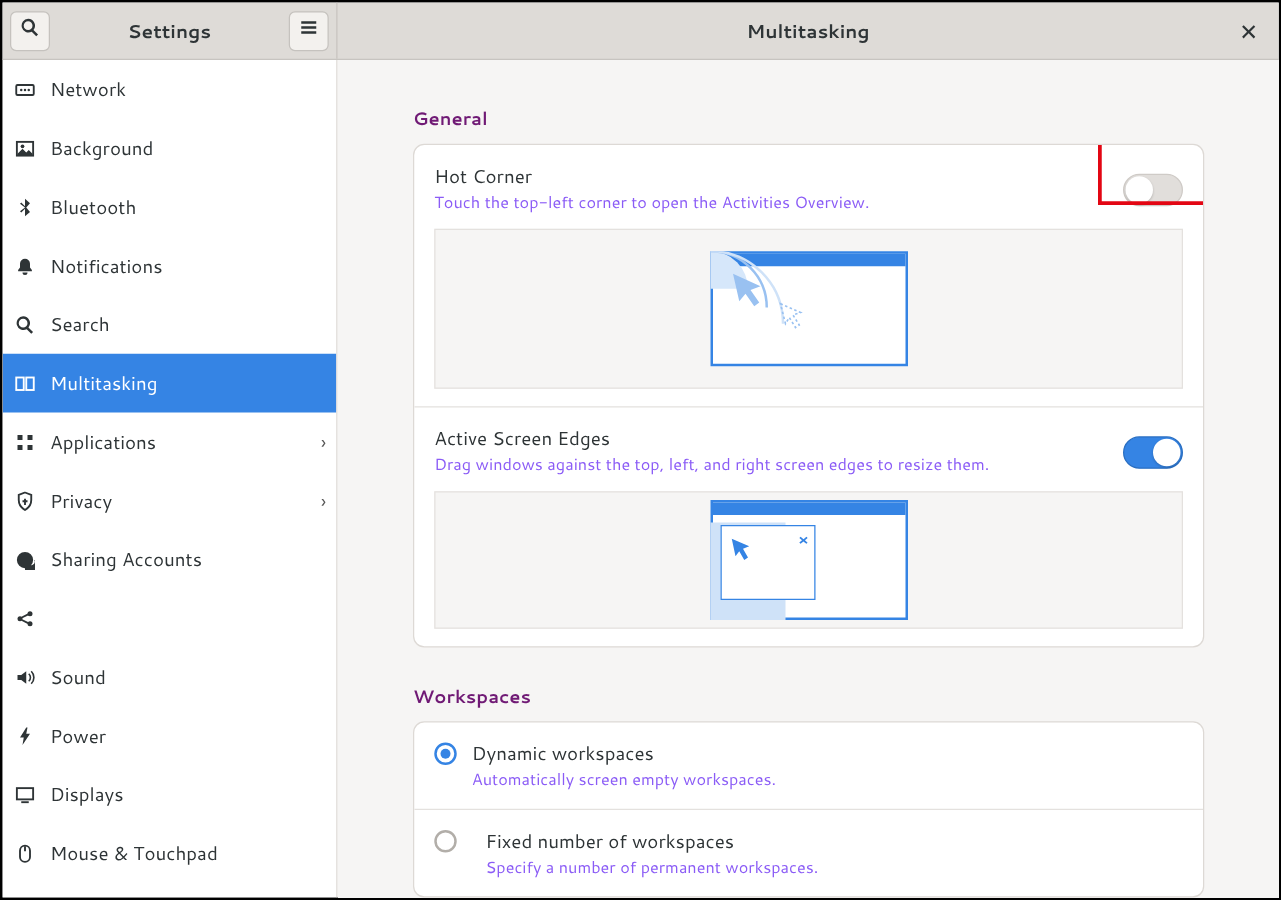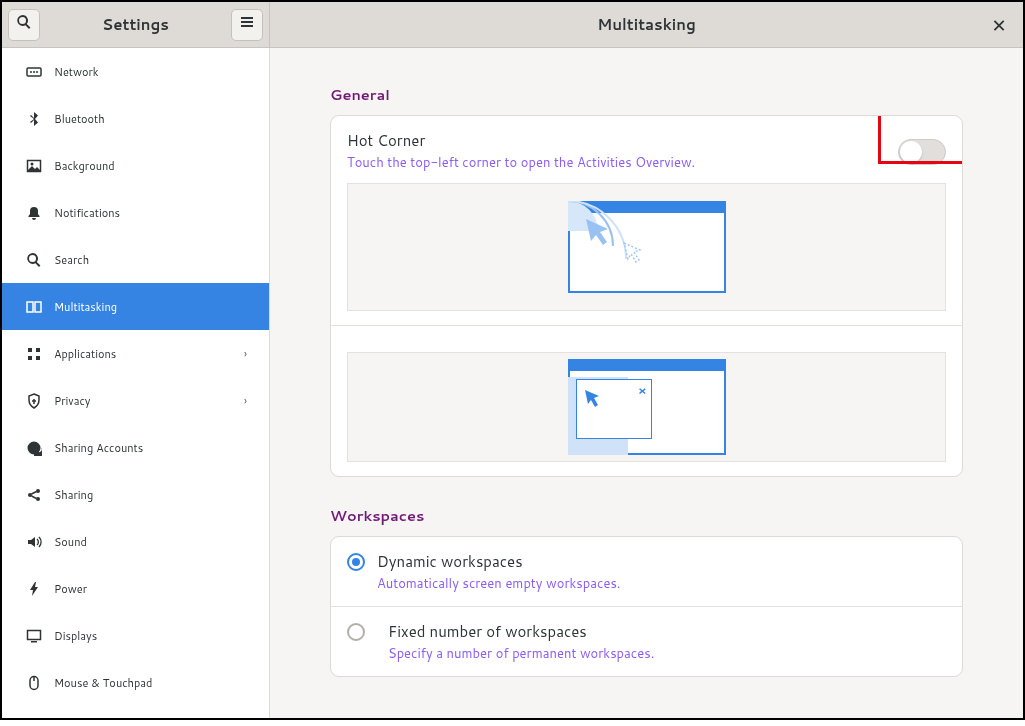--- a/index.html
+++ b/index.html
@@ -7,21 +7,21 @@
   .window { width: 1025px; height: 720px; border: 2px solid #000; display: flex; flex-direction: column; overflow: hidden; }
   .titlebar { height: 46px; background: #dedbd7; border-bottom: 1px solid #c7c4c0; display: flex; align-items: stretch; }
   .titlebar-left { width: 268px; display: flex; align-items: center; padding: 0 6px; border-right: 1px solid #c7c4c0; }
   .titlebar-right { flex: 1; display: flex; align-items: center; position: relative; }
   .hb-btn { width: 32px; height: 32px; border: 1px solid #c5c2be; border-radius: 5px; background: #f3f1ee; display: flex; align-items: center; justify-content: center; cursor: pointer; }
   .hb-btn svg { width: 16px; height: 16px; fill: #2e3436; }
   .title-text { flex: 1; text-align: center; font-weight: 700; font-size: 15px; }
   .close-btn { position: absolute; right: 10px; top: 50%; transform: translateY(-50%); width: 28px; height: 28px; display:flex; align-items:center; justify-content:center; cursor:pointer; font-size: 18px; color:#2e3436; }
   .body { flex: 1; display: flex; overflow: hidden; }
   .sidebar { width: 268px; background: #fff; border-right: 1px solid #ddd9d5; overflow-y: auto; }
-  .side-item { display: flex; align-items: center; height: 47px; padding: 0 22px; cursor: pointer; font-size: 11px; }
+  .side-item { display: flex; align-items: center; height: 47px; padding: 0 8px; cursor: pointer; font-size: 15px; }
   .side-item .icon { width: 20px; height: 20px; margin-right: 10px; display:flex; align-items:center; justify-content:center; }
   .side-item .icon svg { width: 16px; height: 16px; fill: #2e3436; }
   .side-item .label { flex: 1; }
   .side-item .chev { color: #555; }
   .side-item.active { background: #3584e4; color: #fff; }
   .side-item.active .icon svg { fill: #fff; }
   .content { flex: 1; background: #f6f5f4; overflow-y: auto; padding: 28px 60px 20px 60px; }
   .section-title { font-size: 14.5px; font-weight: 700; color: #701a75; margin-bottom: 10px; margin-top: 8px; }
   .card { background: #fff; border: 1px solid #ddd9d5; border-radius: 9px; overflow: hidden; }
   .row { padding: 14px 16px 14px 16px; border-bottom: 1px solid #e4e1de; position: relative; }
@@ -87,34 +87,34 @@
               <circle cx="5" cy="8" r="1"></circle>
               <circle cx="8" cy="8" r="1"></circle>
               <circle cx="11" cy="8" r="1"></circle>
             </svg>
           </span>
         <span class="label">Network</span>
       </div>
       <div class="side-item">
         <span class="icon">
             <svg viewBox="0 0 16 16">
-              <path d="M8 1l4 3.5L9 8l3 3.5L8 15V9L5 12l-1-1 4-3-4-3 1-1 3 3V1z"></path>
-            </svg>
-          </span>
-        <span class="label">Bluetooth</span>
-      </div>
-      <div class="side-item">
-        <span class="icon">
-            <svg viewBox="0 0 16 16">
               <rect x="1.5" y="2.5" width="13" height="11" fill="none" stroke="#2e3436" stroke-width="1.5"></rect>
               <circle cx="6" cy="6" r="1.5"></circle>
               <path d="M2 12l4-4 3 3 2-2 3 3v1H2z"></path>
             </svg>
           </span>
         <span class="label">Background</span>
+      </div>
+      <div class="side-item">
+        <span class="icon">
+            <svg viewBox="0 0 16 16">
+              <path d="M8 1l4 3.5L9 8l3 3.5L8 15V9L5 12l-1-1 4-3-4-3 1-1 3 3V1z"></path>
+            </svg>
+          </span>
+        <span class="label">Bluetooth</span>
       </div>
       <div class="side-item">
         <span class="icon">
             <svg viewBox="0 0 16 16">
               <path d="M8 2a4 4 0 014 4v3l1.5 2v1h-11v-1L4 9V6a4 4 0 014-4zm-2 11h4a2 2 0 01-4 0z"></path>
             </svg>
           </span>
         <span class="label">Notifications</span>
       </div>
       <div class="side-item">
@@ -166,21 +166,20 @@
       </div>
       <div class="side-item">
         <span class="icon">
             <svg viewBox="0 0 16 16">
               <circle cx="4" cy="8" r="2"></circle>
               <circle cx="12" cy="4" r="2"></circle>
               <circle cx="12" cy="12" r="2"></circle>
               <path d="M5.5 7l5-2.5M5.5 9l5 2.5" stroke="#2e3436" stroke-width="1.5"></path>
             </svg>
           </span>
-        <span class="label">Sharing</span>
       </div>
       <div class="side-item">
         <span class="icon">
             <svg viewBox="0 0 16 16">
               <path d="M2 6h3l4-3v10l-4-3H2z"></path>
               <path d="M11 5a4 4 0 010 6M13 3a7 7 0 010 10" fill="none" stroke="#2e3436" stroke-width="1.3"></path>
             </svg>
           </span>
         <span class="label">Sound</span>
       </div>
@@ -235,20 +234,29 @@
                 <path d="M0 0 A58 58 0 0 1 58 58" fill="none" stroke="#cfe2f8" stroke-width="2"></path>
                 <path d="M18 18 l22 10 -8 3 7 10 -4 3 -7-10 -5 6 z" fill="#99c1f1"></path>
               </svg>
               <svg width="24" height="24" style="position:absolute; left:52px; top:38px;" viewBox="0 0 24 24">
                 <path d="M2 2 l16 7 -6 2 5 8 -3 2 -5-8 -3 5 z" fill="none" stroke="#99c1f1" stroke-width="1.3" stroke-dasharray="2 2"></path>
               </svg>
             </div>
           </div>
         </div>
         <div class="row">
+          <div class="row-head">
+            <div class="row-text">
+              <div class="row-title">Active Screen Edges</div>
+              <div class="row-sub">Drag windows against the top, left, and right screen edges to resize them.</div>
+            </div>
+            <div class="switch on">
+                <div class="knob"></div>
+              </div>
+          </div>
           <div class="illus" style="height:110px;">
             <div class="il-window" style="width:158px; height:96px;">
               <div class="bar"></div>
               <div style="position:absolute; left:-2px; bottom:-2px; width:60px; height:78px; background:#cfe2f8;"></div>
               <div style="position:absolute; left:6px; top:18px; width:76px; height:60px; background:#fff; border:1.5px solid #3584e4;">
                 <svg width="20" height="20" style="position:absolute; left:6px; top:8px;" viewBox="0 0 20 20">
                     <path d="M2 2 l14 6 -5 2 4 7 -3 2 -4-7 -3 4 z" fill="#3584e4"></path>
                   </svg>
                 <span style="position:absolute; right:4px; top:2px; color:#3584e4; font-size:12px; font-weight:bold;">×</span>
               </div>

